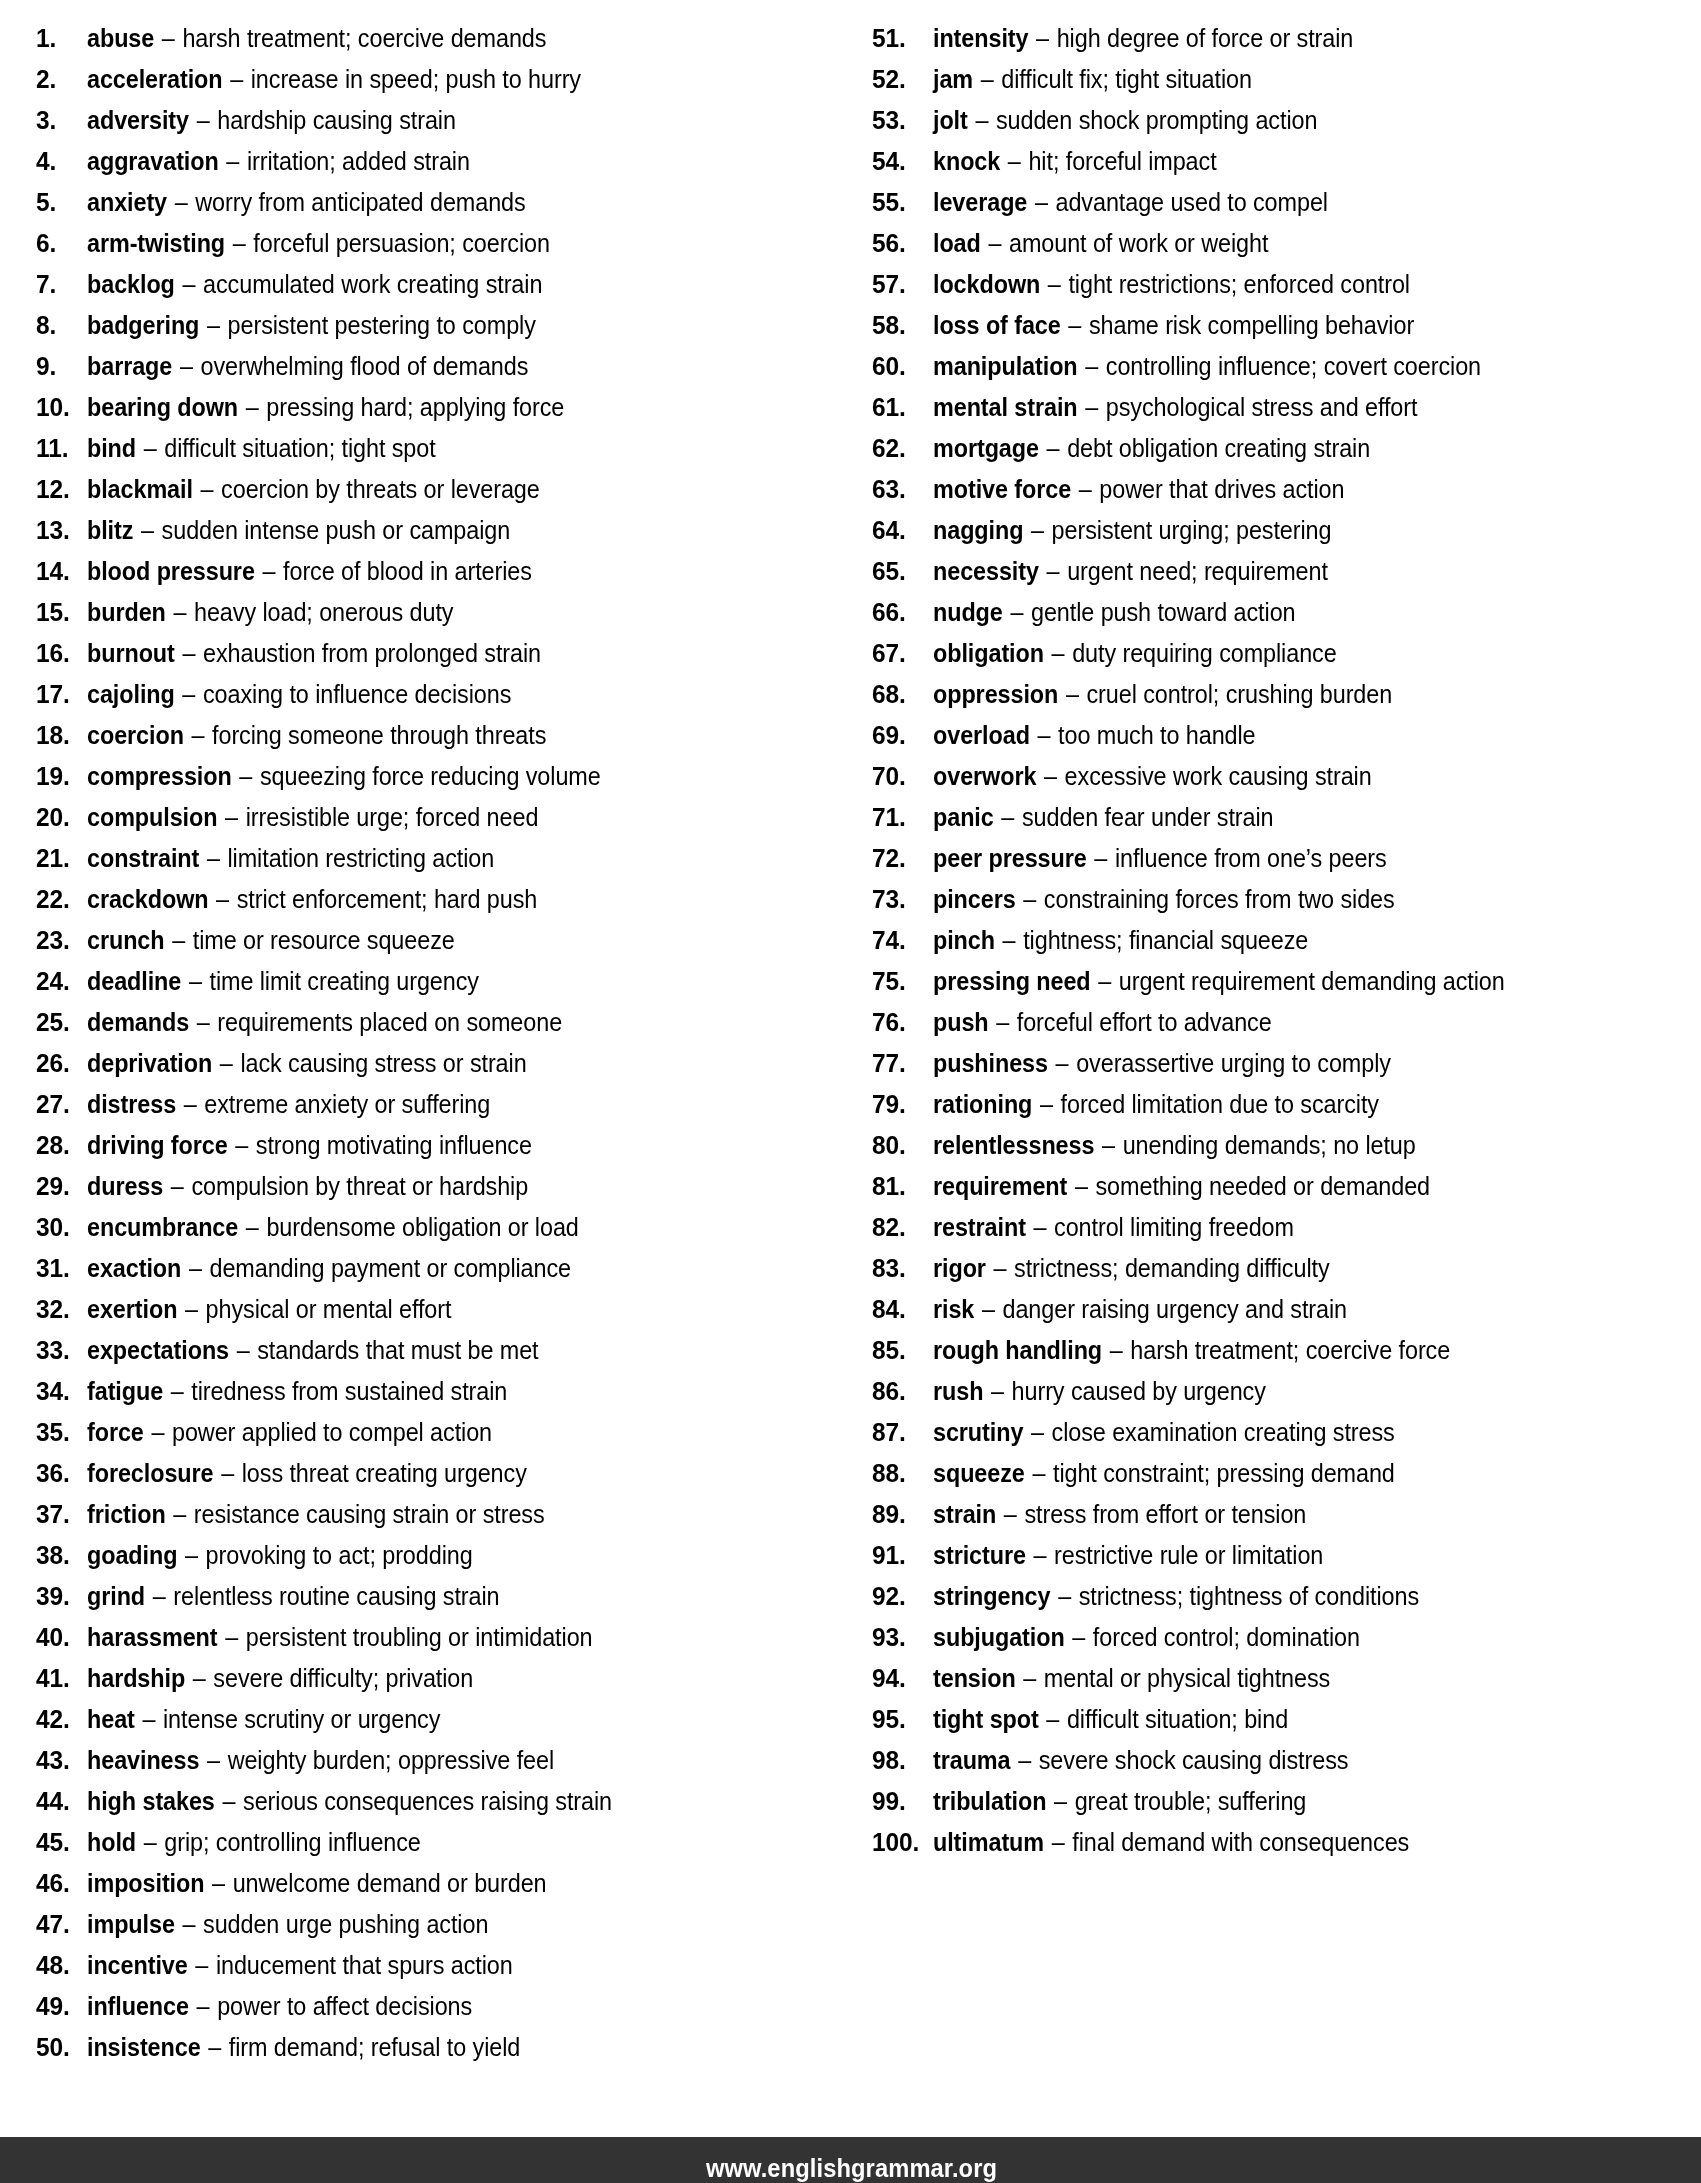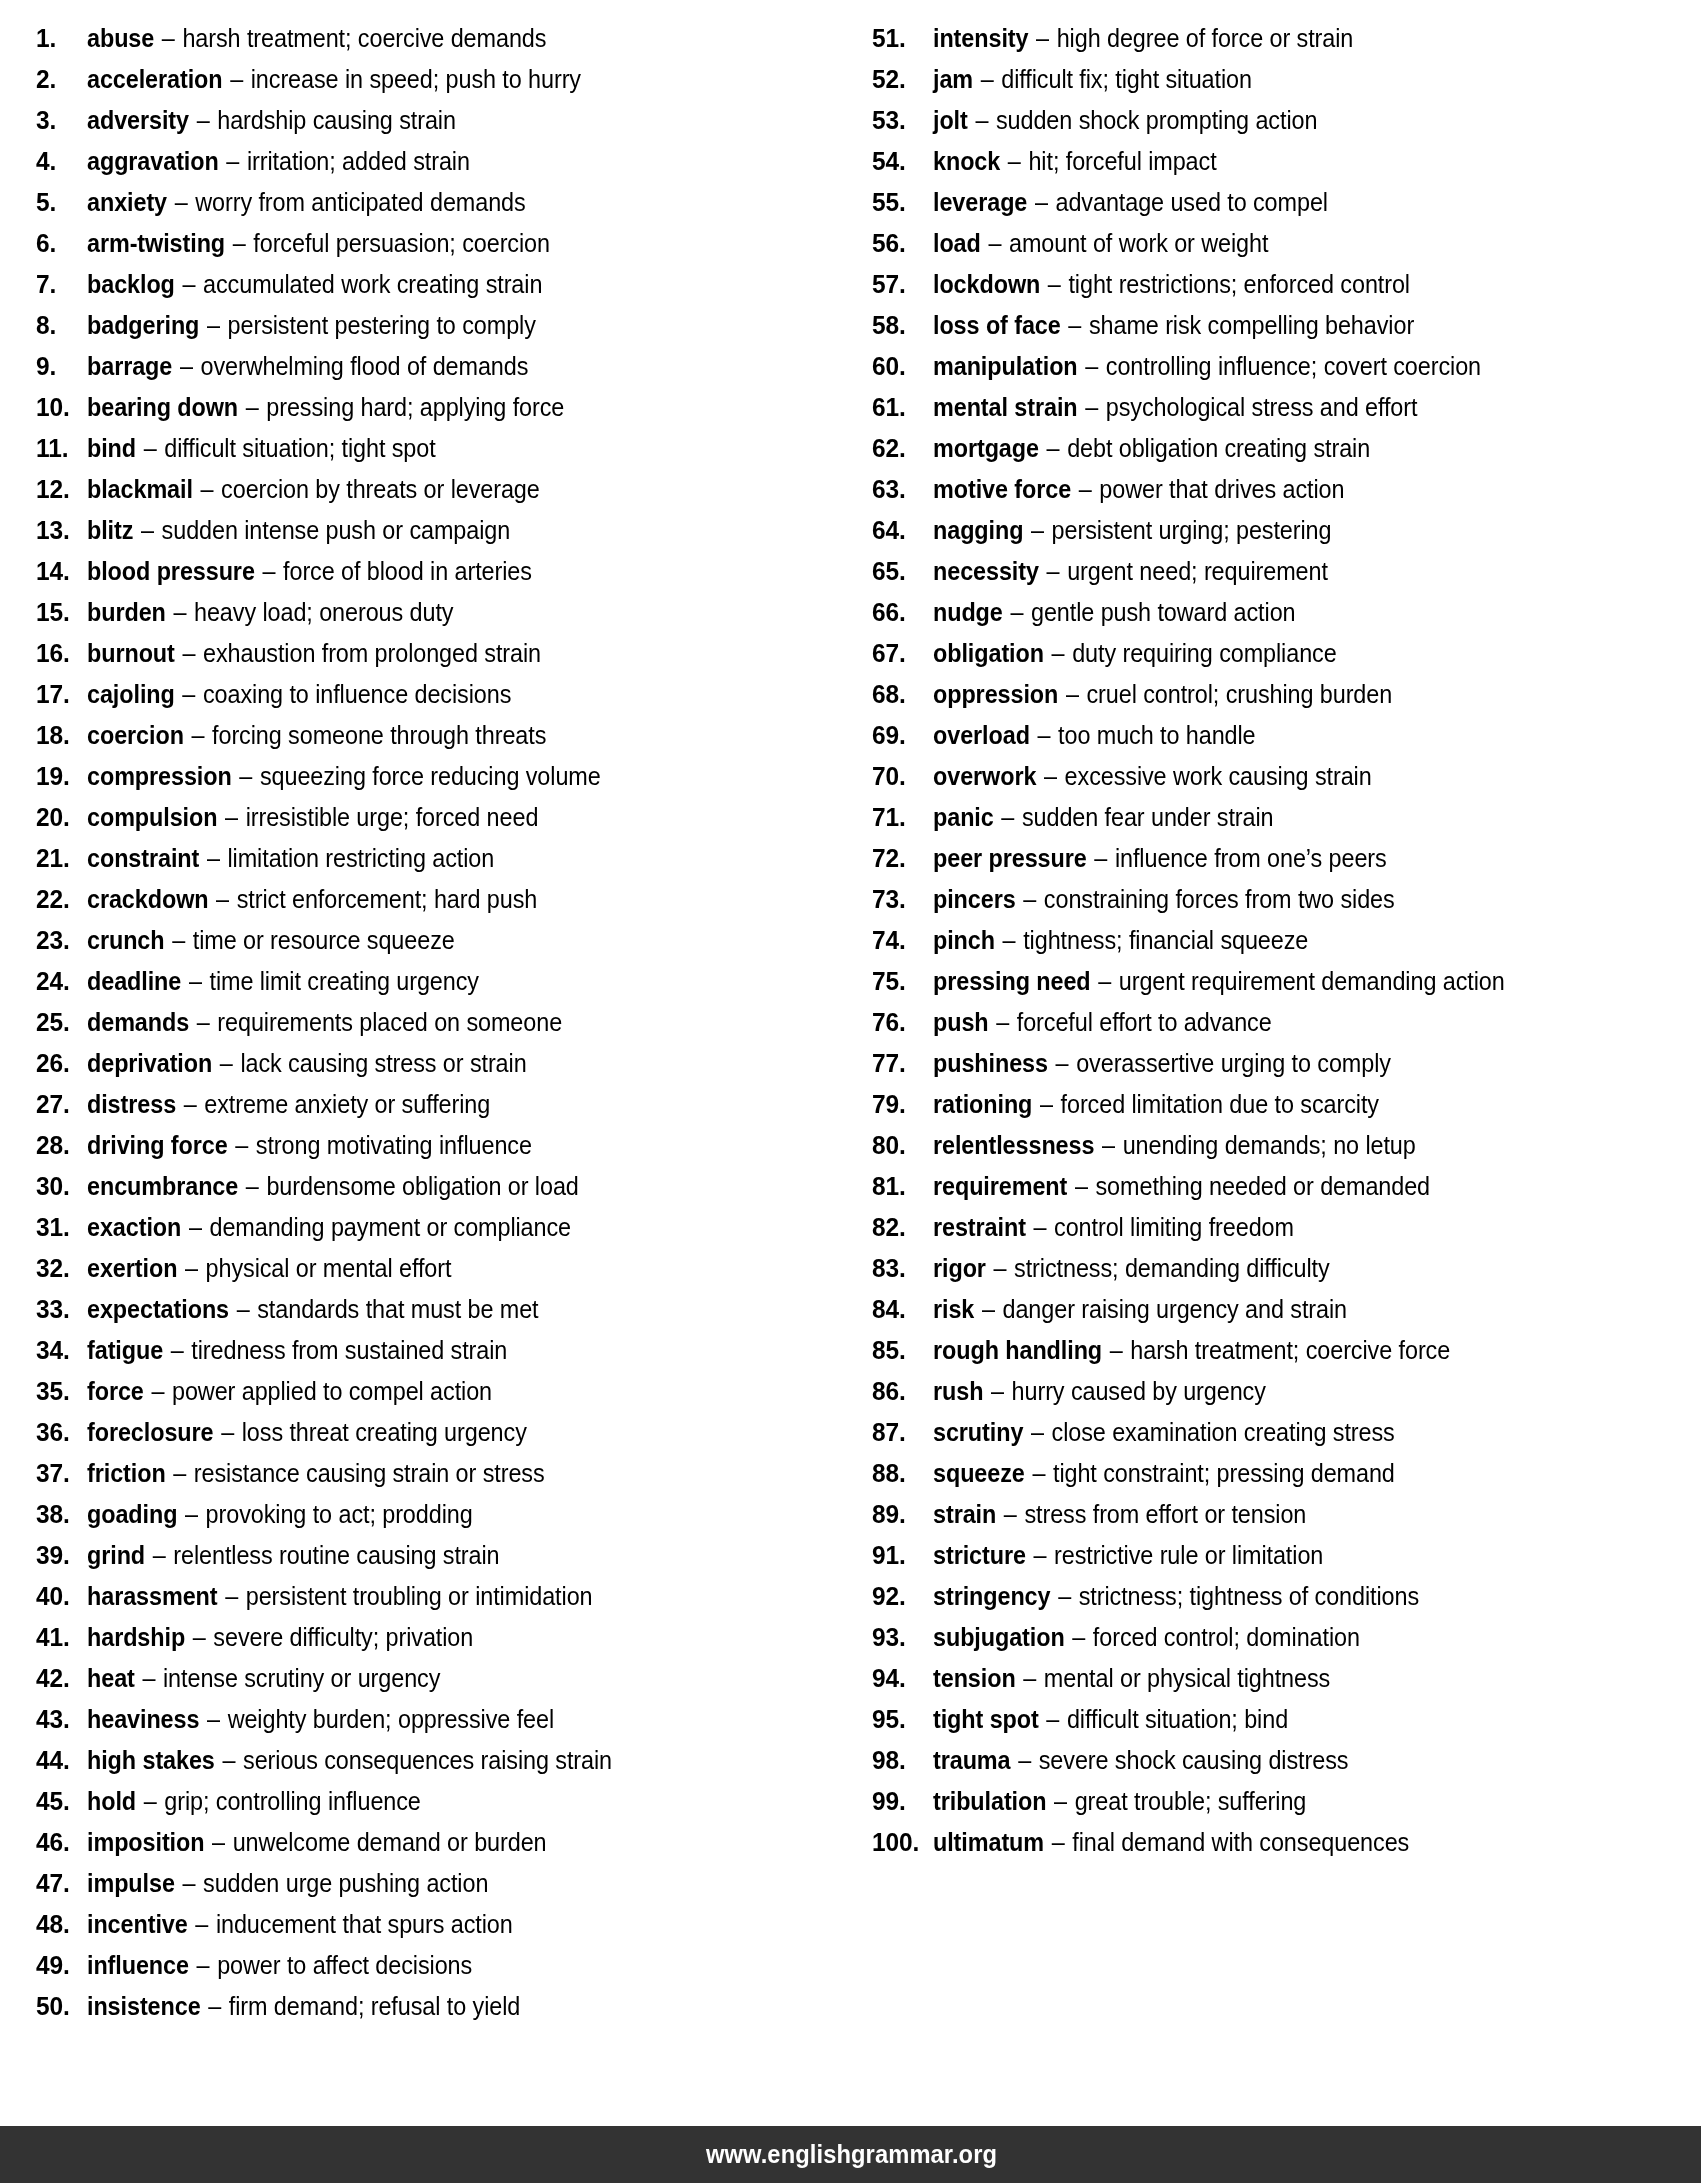--- a/index.html
+++ b/index.html
@@ -71,24 +71,24 @@
   .dash {
     font-weight: normal;
     padding: 0 1.4px;
   }
   .def {
     font-weight: normal;
   }
 
   .footer {
     flex: 0 0 auto;
-    height: 57px;
+    height: 46px;
     background: #333333;
     display: flex;
-    align-items: center;
+    align-items: flex-end;
     justify-content: center;
     margin-top: 12.4px;
   }
   .footer-text {
     color: #ffffff;
     font-weight: bold;
     font-size: 25.5px;
     letter-spacing: 0.1px;
     transform: scaleX(0.93);
   }
@@ -208,20 +208,24 @@
           </li>
           <li class="entry">
             <span class="num">27.</span>
             <span class="body-text"><span class="term">distress</span> <span class="dash">–</span> <span class="def">extreme anxiety or suffering</span></span>
           </li>
           <li class="entry">
             <span class="num">28.</span>
             <span class="body-text"><span class="term">driving force</span> <span class="dash">–</span> <span class="def">strong motivating influence</span></span>
           </li>
           <li class="entry">
+            <span class="num">29.</span>
+            <span class="body-text"><span class="term">duress</span> <span class="dash">–</span> <span class="def">compulsion by threat or hardship</span></span>
+          </li>
+          <li class="entry">
             <span class="num">30.</span>
             <span class="body-text"><span class="term">encumbrance</span> <span class="dash">–</span> <span class="def">burdensome obligation or load</span></span>
           </li>
           <li class="entry">
             <span class="num">31.</span>
             <span class="body-text"><span class="term">exaction</span> <span class="dash">–</span> <span class="def">demanding payment or compliance</span></span>
           </li>
           <li class="entry">
             <span class="num">32.</span>
             <span class="body-text"><span class="term">exertion</span> <span class="dash">–</span> <span class="def">physical or mental effort</span></span>

